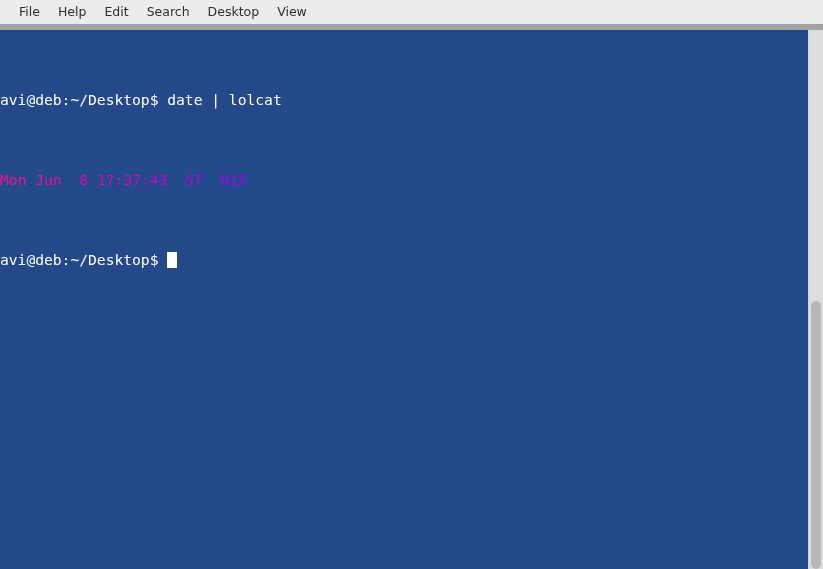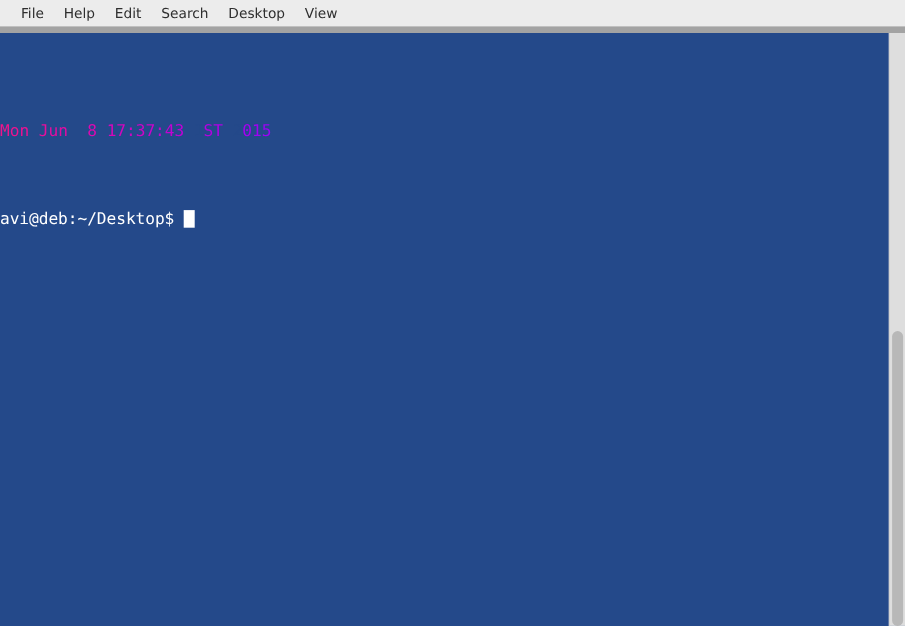--- a/index.html
+++ b/index.html
@@ -109,20 +109,21 @@
     <div class="menu-item">Search</div>
     <div class="menu-item">Desktop</div>
     <div class="menu-item">View</div>
   </div>
 
   <div class="term-wrap">
 
     <div class="terminal">
       <div class="screen">
 
+        <div class="line"><span>avi@deb:~/Desktop$ </span><span>date | lolcat</span></div>
 
         <div class="line" id="rainbow-line"><span style="color: rgb(240, 20, 140);">M</span><span style="color: rgb(238, 18, 143);">o</span><span style="color: rgb(236, 17, 147);">n</span><span style="color: rgb(36, 73, 138);"> </span><span style="color: rgb(231, 15, 156);">J</span><span style="color: rgb(229, 13, 160);">u</span><span style="color: rgb(226, 12, 164);">n</span><span style="color: rgb(36, 73, 138);"> </span><span style="color: rgb(36, 73, 138);"> </span><span style="color: rgb(219, 9, 177);">8</span><span style="color: rgb(36, 73, 138);"> </span><span style="color: rgb(214, 7, 186);">1</span><span style="color: rgb(211, 6, 190);">7</span><span style="color: rgb(208, 5, 194);">:</span><span style="color: rgb(205, 4, 198);">3</span><span style="color: rgb(202, 3, 202);">7</span><span style="color: rgb(198, 2, 206);">:</span><span style="color: rgb(195, 2, 210);">4</span><span style="color: rgb(191, 1, 214);">3</span><span style="color: rgb(188, 1, 218);"> </span><span style="color: rgb(36, 73, 138);">I</span><span style="color: rgb(180, 0, 226);">S</span><span style="color: rgb(176, 0, 230);">T</span><span style="color: rgb(172, 0, 233);"> </span><span style="color: rgb(36, 73, 138);">2</span><span style="color: rgb(164, 1, 239);">0</span><span style="color: rgb(159, 2, 242);">1</span><span style="color: rgb(155, 3, 245);">5</span></div>
 
         <div class="line"><span>avi@deb:~/Desktop$ </span><span class="cursor"></span></div>
 
       </div>
     </div>
 
     <div class="scrollbar">
       <div class="sb-thumb" id="sb-thumb" style="top: 271px; height: 268px; background: rgb(184, 184, 184);"></div>

